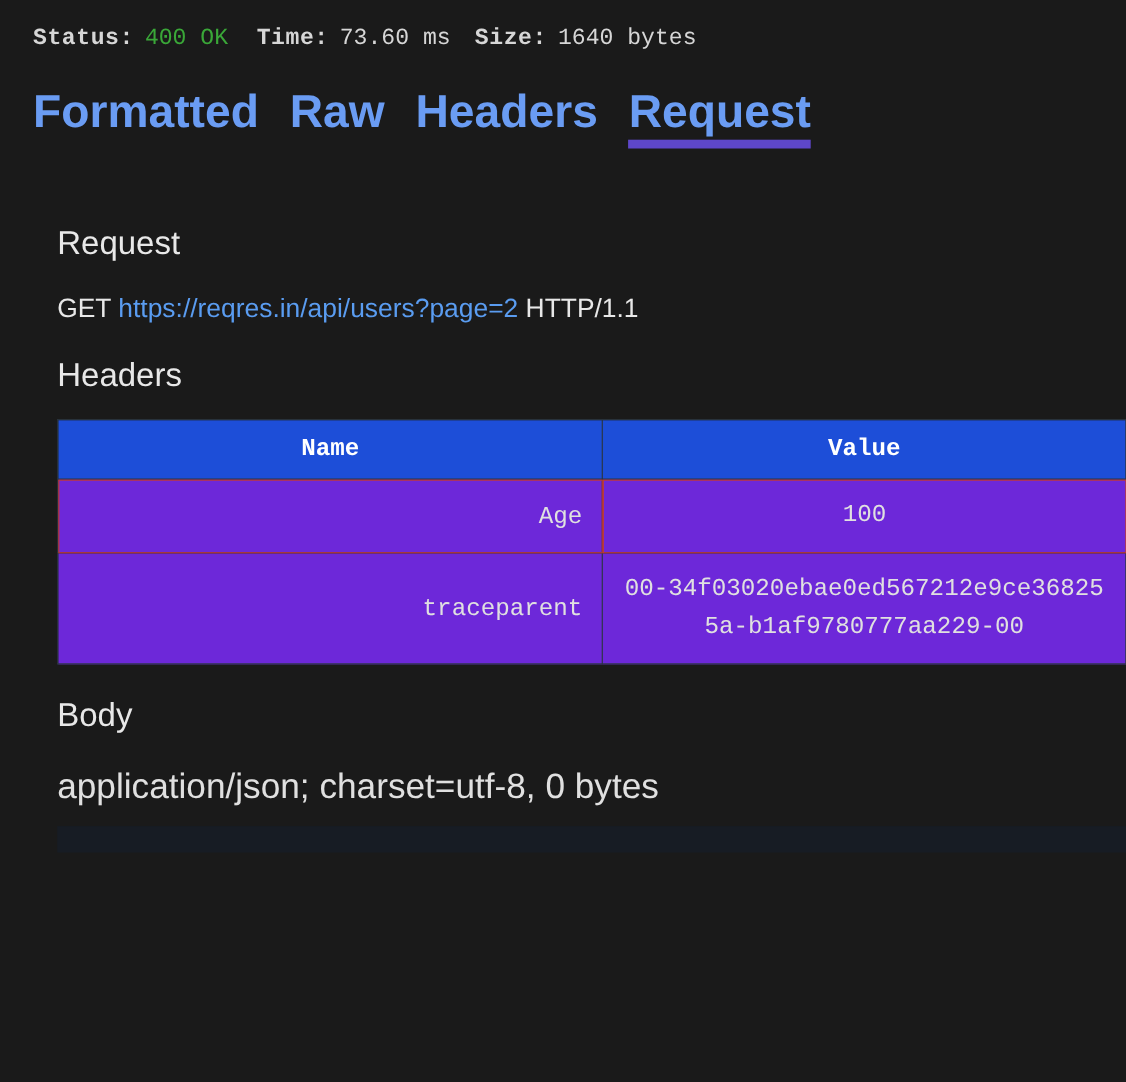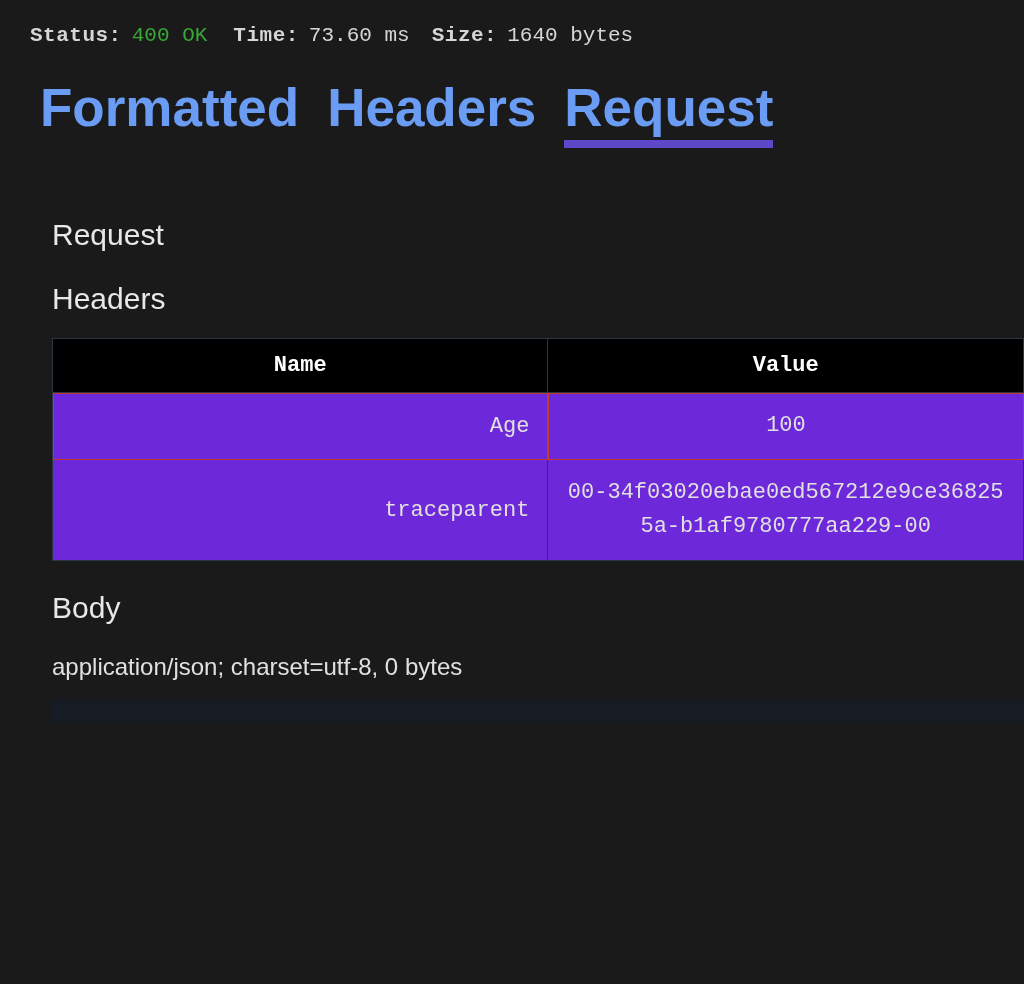--- a/index.html
+++ b/index.html
@@ -20,22 +20,22 @@
     gap: 10px;
     padding: 24px 30px 12px 30px;
     font-size: 21px;
   }
   .status-label { color: #d6d6d6; font-weight: 600; letter-spacing: 0.5px; }
   .status-value { color: #3aa738; margin-right: 16px; }
   .time-value, .size-value { color: #d6d6d6; margin-right: 12px; }
   .tabs {
     display: flex;
     gap: 28px;
-    padding: 18px 30px 0 40px;
-    font-size: 53px;
+    padding: 18px 30px 0 30px;
+    font-size: 42px;
     font-weight: 700;
     color: #6a9cf3;
   }
   .tab {
     cursor: pointer;
     padding-bottom: 10px;
     position: relative;
   }
   .tab.active::after {
     content: "";
@@ -62,21 +62,21 @@
   .req-url { color: #5a9cf0; }
   .req-proto { color: #e8e8e8; }
   table.headers {
     width: 972px;
     border-collapse: collapse;
     margin-top: 12px;
     font-family: Consolas, "Courier New", monospace;
     font-size: 22px;
   }
   table.headers th {
-    background: #000000;
+    background: #1d4ed8;
     color: #fff;
     font-weight: 700;
     padding: 14px 18px;
     border: 1px solid #2b3640;
     text-align: center;
   }
   table.headers th.name-col { width: 250px; }
   table.headers td {
     background: #6d28d9;
     color: #e0e0e0;
@@ -91,21 +91,21 @@
   }
   .highlight-name {
     outline: 1px solid #c43a30;
     outline-offset: -1px;
   }
   .highlight-value {
     outline: 1px solid #c43a30;
     outline-offset: -1px;
   }
   .body-meta {
-    font-size: 24px;
+    font-size: 32px;
     color: #e0e0e0;
     margin: 28px 0 14px 0;
   }
   .body-block {
     background: #171c24;
     width: 972px;
     height: 24px;
     margin-top: 18px;
   }
 </style>
@@ -116,28 +116,34 @@
   <span class="status-label">Status:</span>
   <span class="status-value">400 OK</span>
   <span class="status-label">Time:</span>
   <span class="time-value">73.60 ms</span>
   <span class="status-label">Size:</span>
   <span class="size-value">1640 bytes</span>
 </div>
 
 <div class="tabs">
   <div class="tab">Formatted</div>
+  <div class="tab">Raw</div>
   <div class="tab">Headers</div>
   <div class="tab active">Request</div>
 </div>
 
 <div class="content">
 
   <div class="section-title">Request</div>
 
+  <div class="request-line">
+    <span class="req-method">GET</span>
+    <span class="req-url">https://reqres.in/api/users?page=2</span>
+    <span class="req-proto">HTTP/1.1</span>
+  </div>
 
   <div class="section-title">Headers</div>
 
   <table class="headers">
     <thead>
       <tr>
         <th class="name-col">Name</th>
         <th>Value</th>
       </tr>
     </thead>

